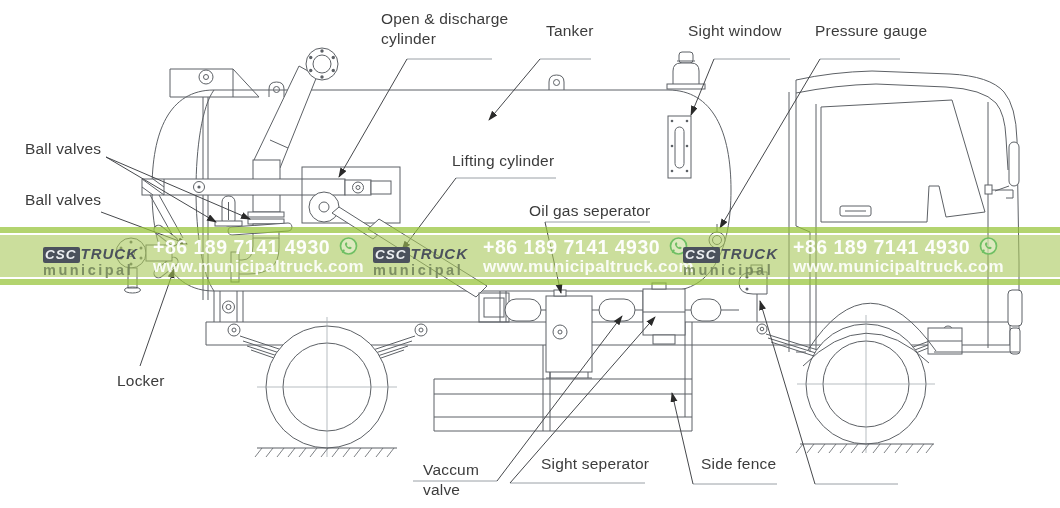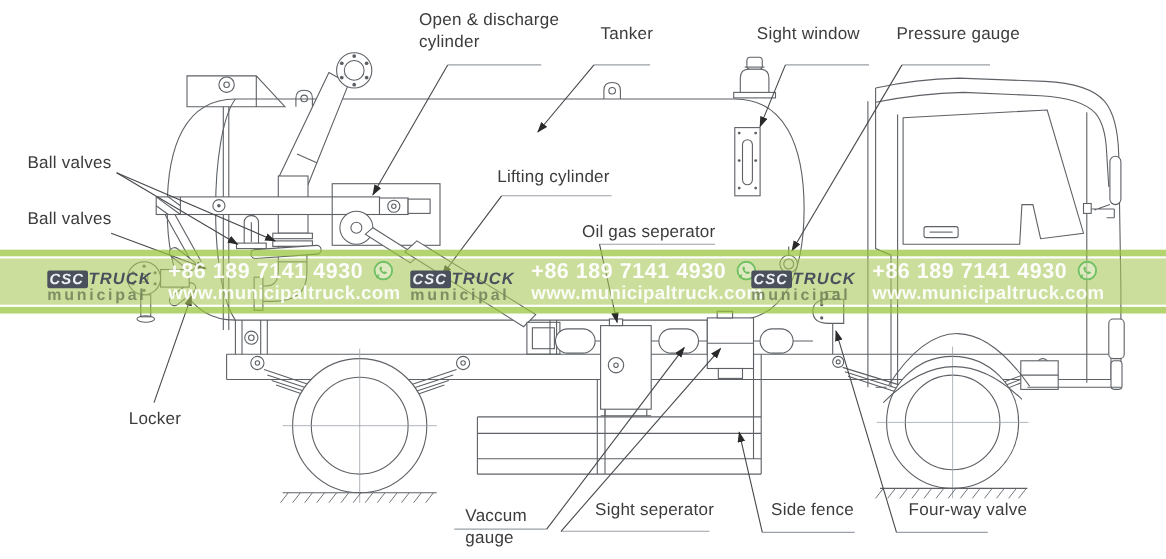--- a/index.html
+++ b/index.html
@@ -330,19 +330,18 @@
   <div class="lbl" style="left:546px;top:21px">Tanker</div>
   <div class="lbl" style="left:688px;top:21px">Sight window</div>
   <div class="lbl" style="left:815px;top:21px">Pressure gauge</div>
   <div class="lbl" style="left:25px;top:139px">Ball valves</div>
   <div class="lbl" style="left:25px;top:190px">Ball valves</div>
   <div class="lbl" style="left:452px;top:151px">Lifting cylinder</div>
   <div class="lbl" style="left:529px;top:201px">Oil gas seperator</div>
   <div class="lbl" style="left:117px;top:371px">Locker</div>
   <div class="lbl lbl2" style="left:423px;top:460px;width:86px">
     <span>Vaccum</span><br>
-    <span>gauge</span>
+    <span>valve</span>
   </div>
   <div class="lbl" style="left:541px;top:454px">Sight seperator</div>
   <div class="lbl" style="left:701px;top:454px">Side fence</div>
-  <div class="lbl" style="left:826px;top:454px">Four-way valve</div>
 
 </div>
 
 </body></html>

